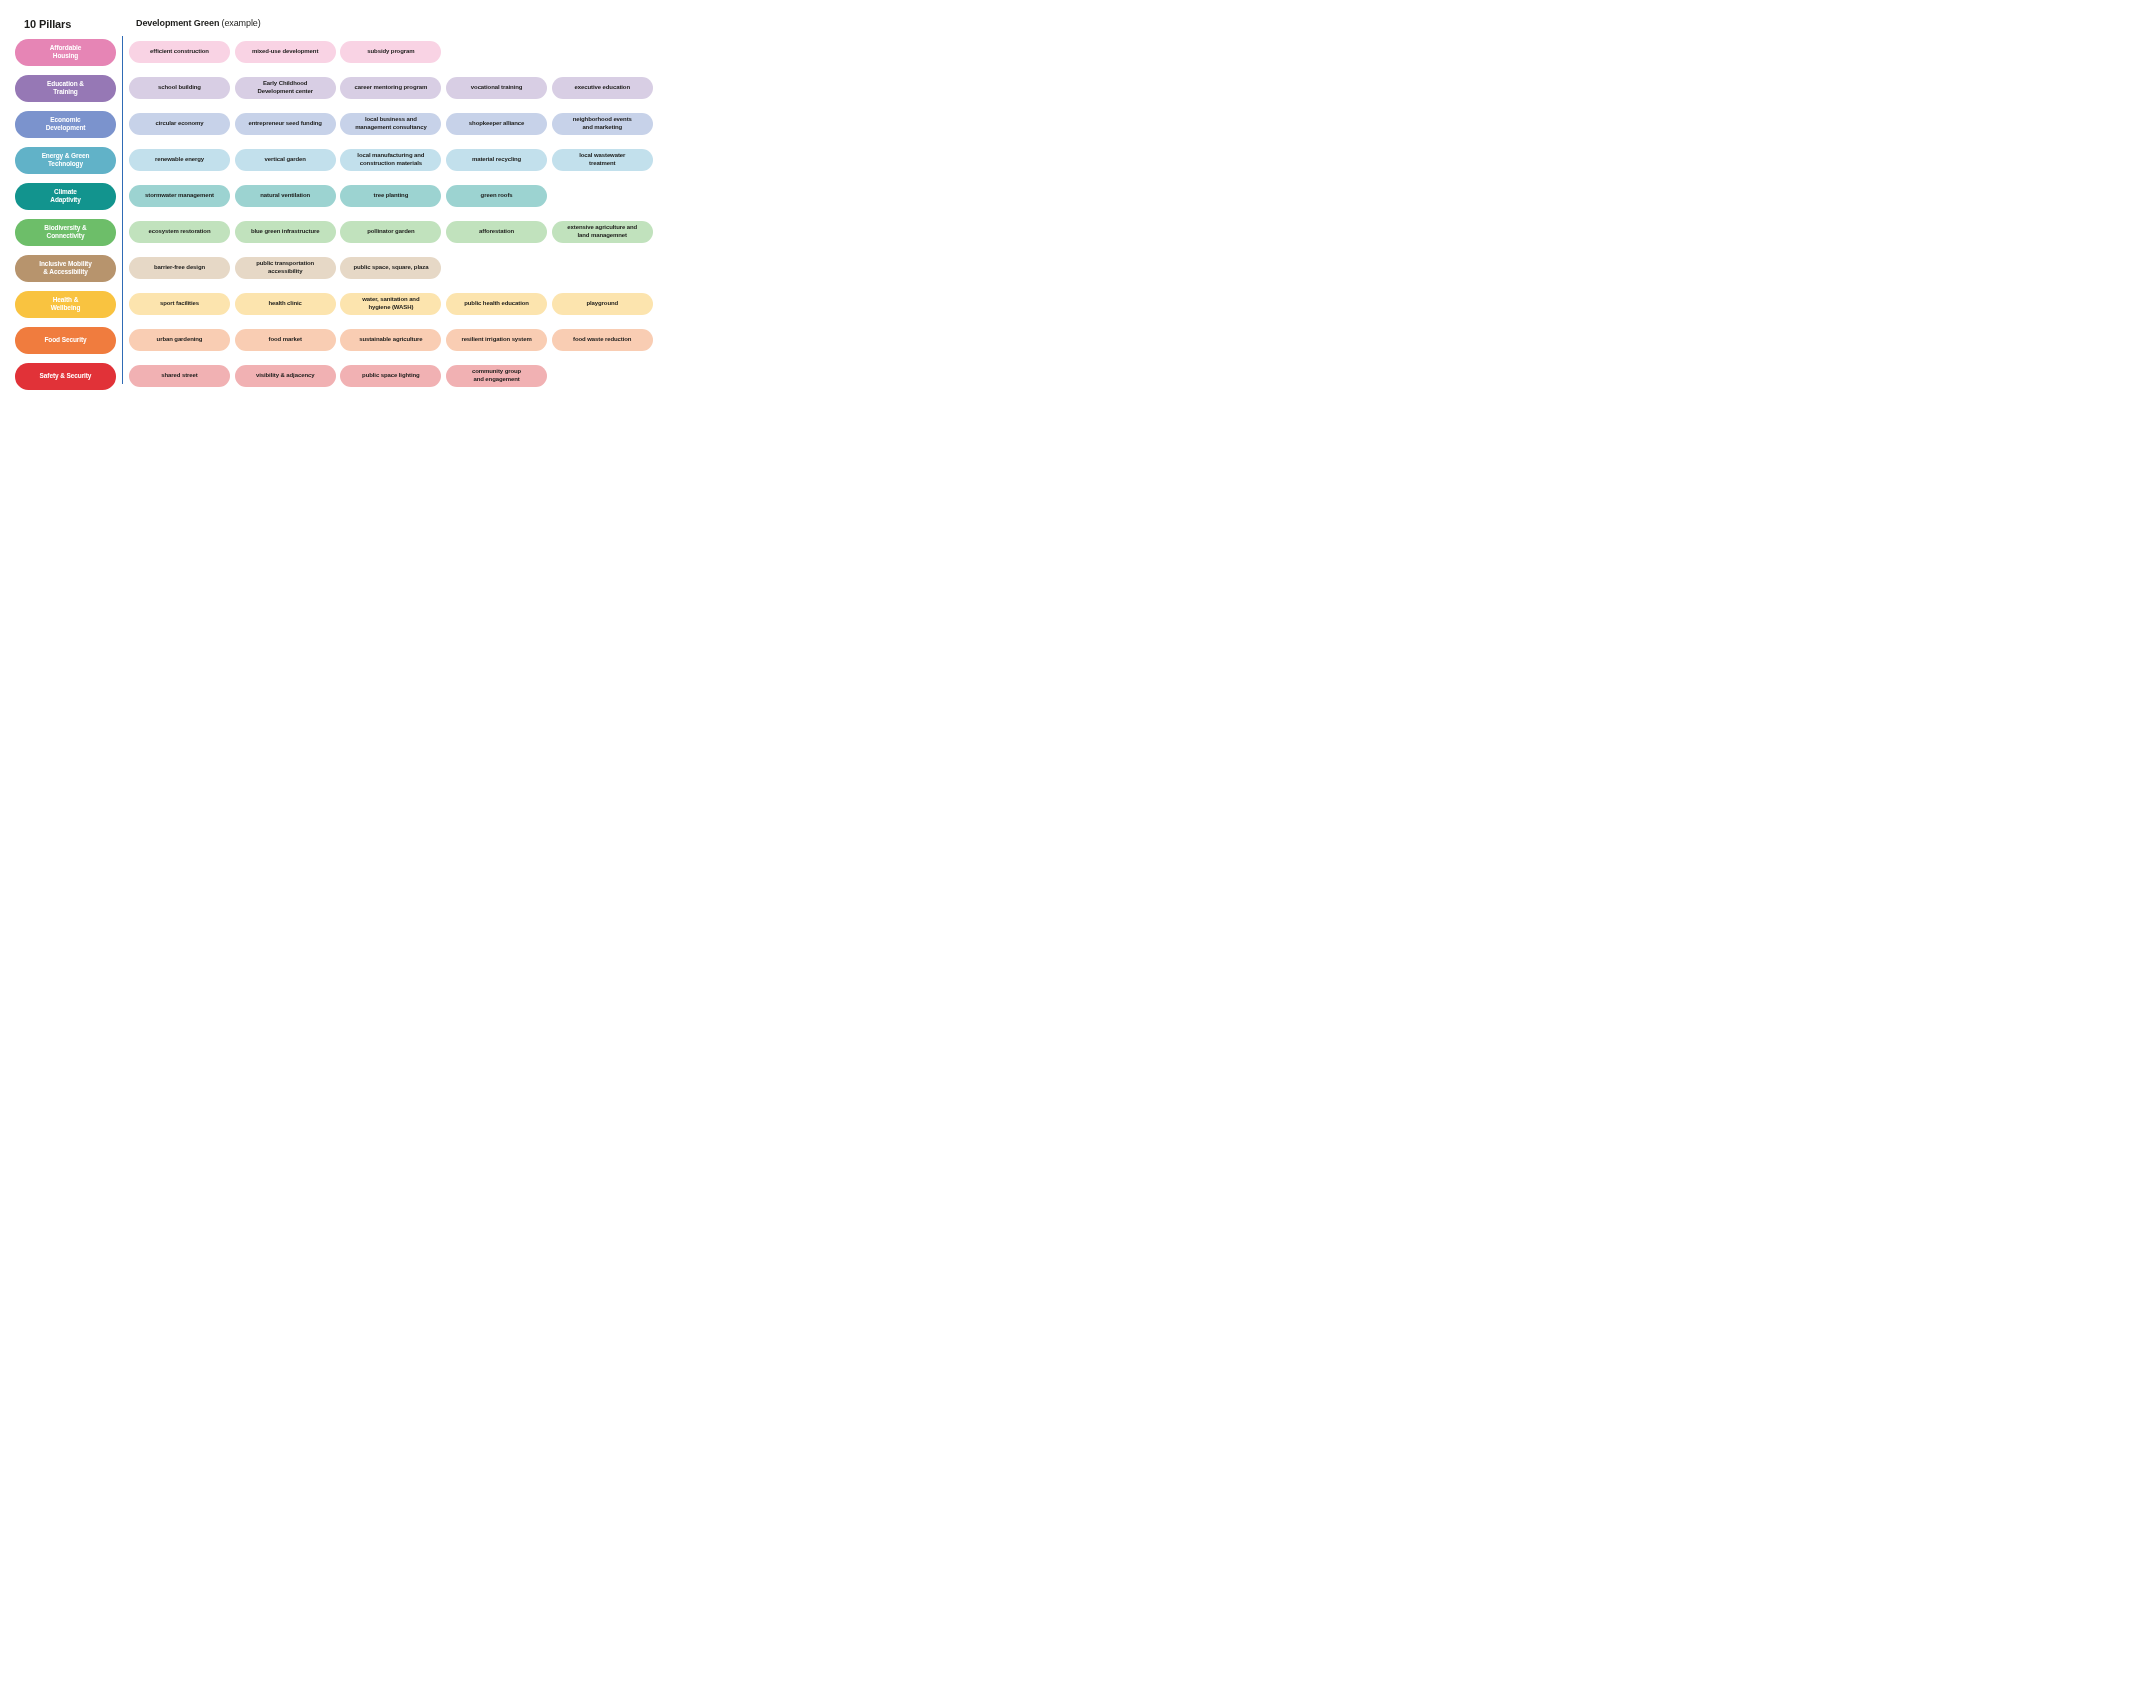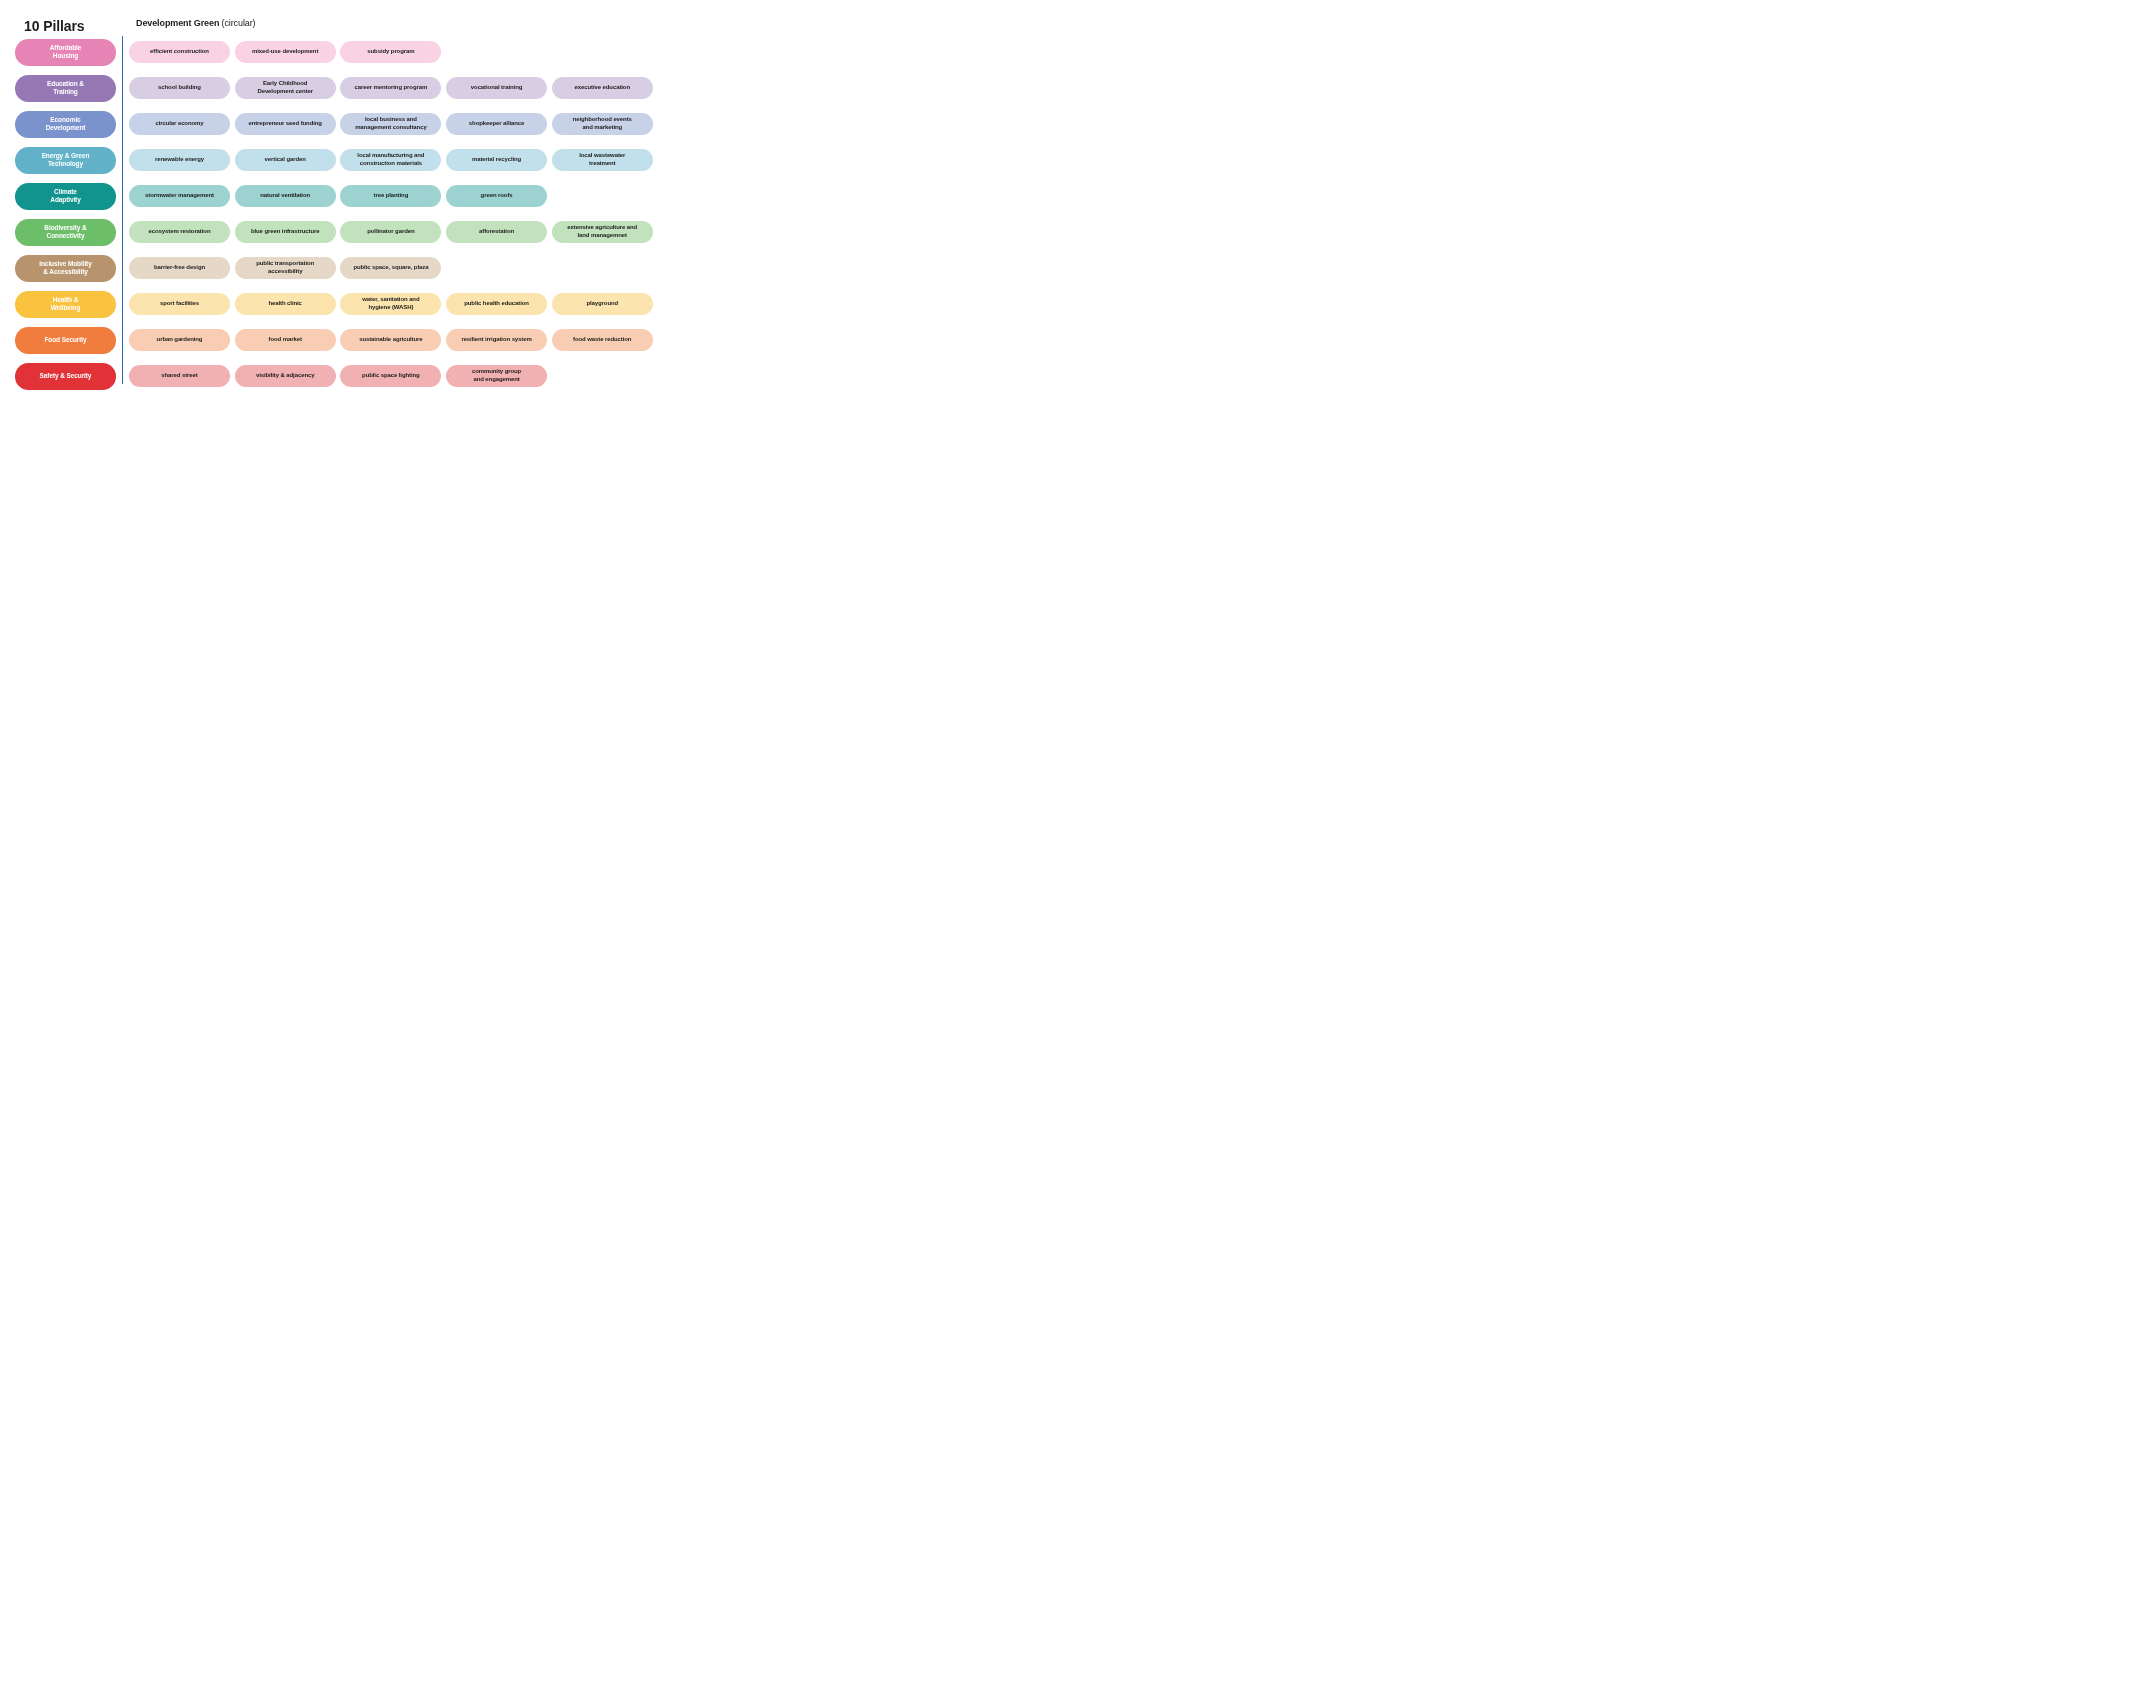--- a/index.html
+++ b/index.html
@@ -12,21 +12,21 @@
     position: relative;
     width: 674px;
     height: 405px;
     background: #ffffff;
     overflow: hidden;
   }
   .title-left {
     position: absolute;
     left: 24px;
     top: 18px;
-    font-size: 14px;
+    font-size: 11px;
     font-weight: 700;
     color: #1d1d1b;
     letter-spacing: -0.1px;
   }
   .title-right {
     position: absolute;
     left: 136px;
     top: 18px;
     font-size: 9px;
     color: #1d1d1b;
@@ -91,21 +91,21 @@
     letter-spacing: -0.1px;
     white-space: pre-line;
   }
 </style>
 </head>
 <body>
 
 <div class="canvas" style="background: rgb(255, 255, 255);">
   <div class="title-left" style="color: rgb(29, 29, 27);">10 Pillars</div>
   <div class="title-right" style="color: rgb(29, 29, 27);">
-    <span class="tr-bold">Development Green</span><span class="tr-note">(circular)</span>
+    <span class="tr-bold">Development Green</span><span class="tr-note">(example)</span>
   </div>
   <div class="divider" style="background: rgb(47, 107, 181);"></div>
   <div class="rows" id="rows">
       <div class="row">
         <div class="pillar-pill" style="background: rgb(230, 133, 181); color: rgb(255, 255, 255);">Affordable
 Housing</div>
         <div class="tools">
           <div class="tool-pill" style="background: rgb(249, 211, 228); color: rgb(29, 29, 27);">efficient construction</div>
           <div class="tool-pill" style="background: rgb(249, 211, 228); color: rgb(29, 29, 27);">mixed-use development</div>
           <div class="tool-pill" style="background: rgb(249, 211, 228); color: rgb(29, 29, 27);">subsidy program</div>

